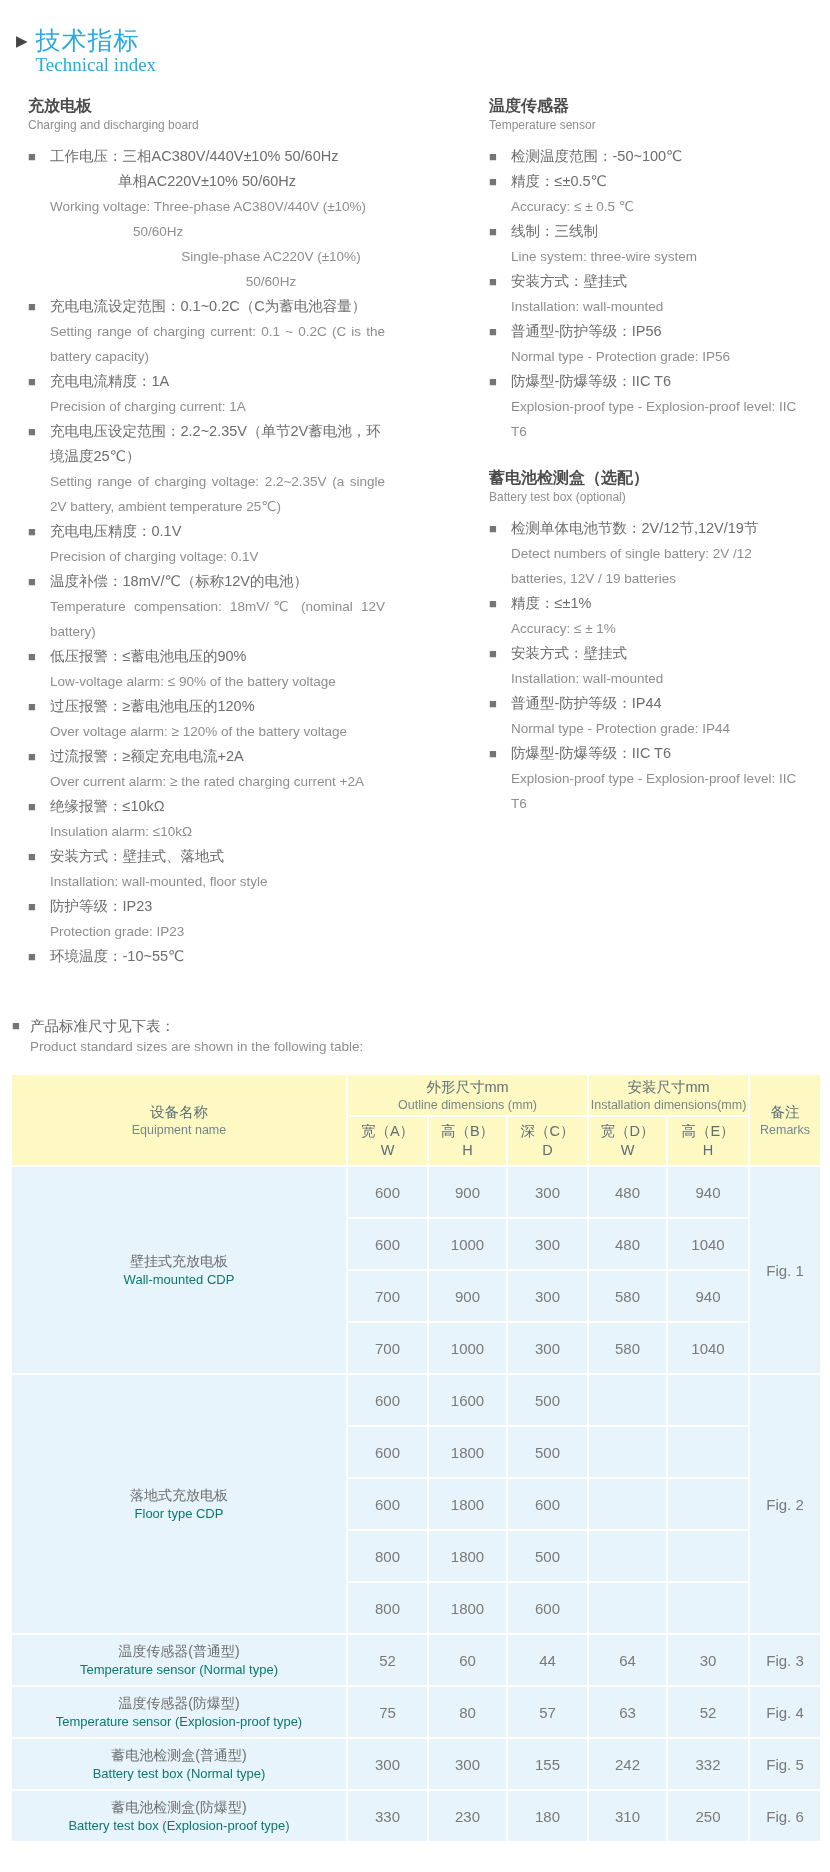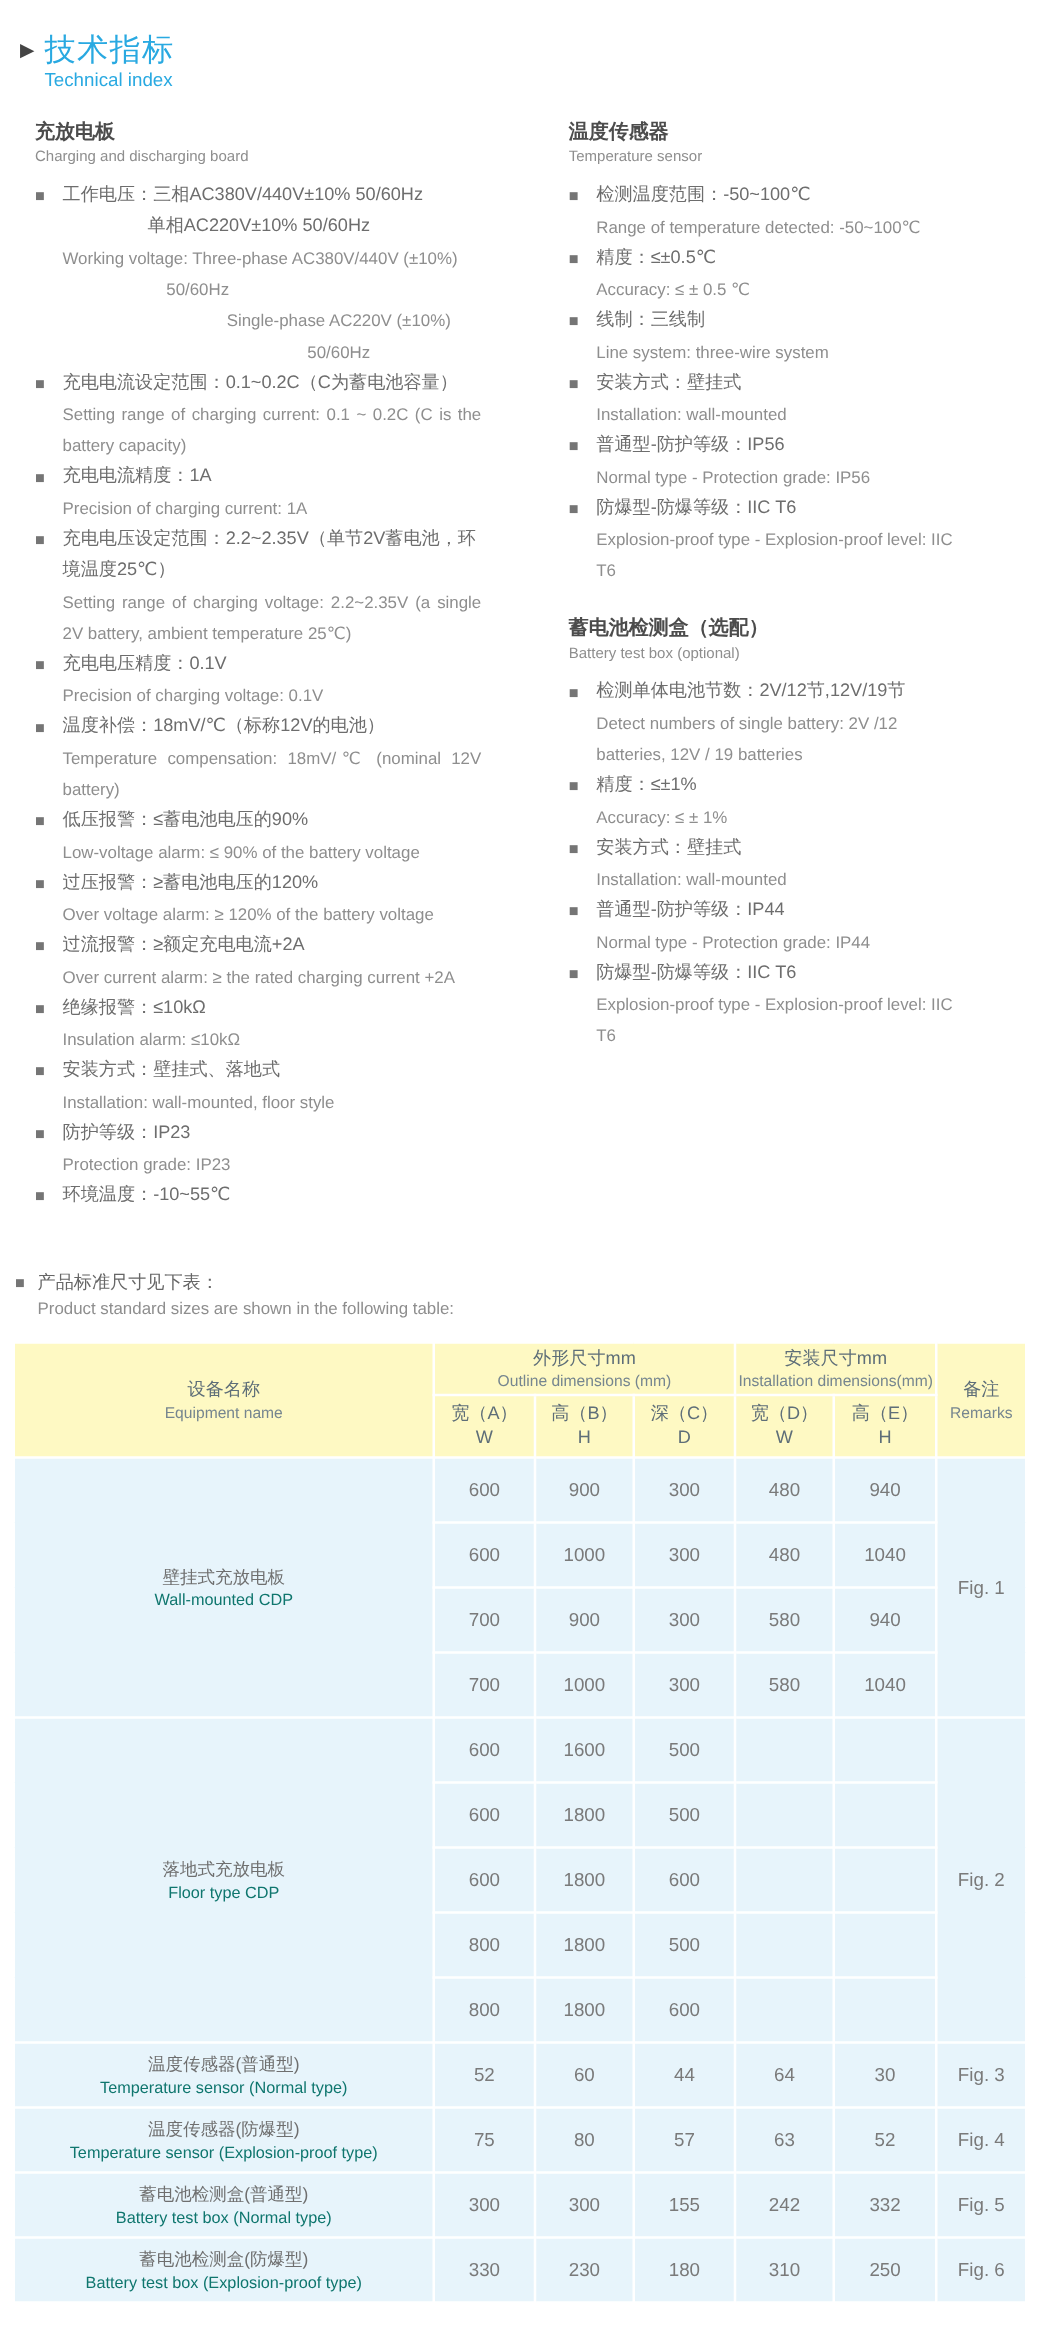--- a/index.html
+++ b/index.html
@@ -8,24 +8,24 @@
     width:830px; min-height:1872px;
     font-family:"Liberation Sans","DejaVu Sans",sans-serif;
     color:#6d6d6d;
   }
   .page { width:830px; padding-top:26px; }
 
   
   .doc-header { padding-left:16px; display:flex; align-items:flex-start; }
   .arrow-glyph { color:#454545; font-size:15px; line-height:30px; margin-right:8px; }
   .title-zh { color:#29a9e1; font-size:25px; font-weight:500; line-height:28px; letter-spacing:1px; margin:0; }
-  .title-en { color:#29a9e1; font-size:15px; line-height:22px; }
+  .title-en { color:#29a9e1; font-size:19px; line-height:22px;font-family:Liberation Serif, serif; }
 
   
-  .columns { display:flex; padding-left:28px; margin-top:18px; }
+  .columns { display:flex; padding-left:28px; margin-top:18px;gap:34px; }
   .col-left  { width:357px; }
   .col-right { width:320px; margin-left:70px; }
   .sec-head-zh { font-size:16px; font-weight:bold; color:#4c4c4c; line-height:20px; margin-top:2px; }
   .sec-head-en { font-size:12px; color:#8e8e8e; line-height:19px; margin-bottom:9px; }
   .sec-gap { height:22px; }
   .l { line-height:25px; }
   .zh { font-size:14.5px; color:#6d6d6d; }
   .first { position:relative; padding-left:22px; }
   .sq { position:absolute; left:0; top:0; color:#757575; font-size:13px; }
   .cont { padding-left:90px; }
@@ -168,21 +168,20 @@
     </div>
 
     <div class="col-right">
       <div>
         <div class="sec-head-zh">温度传感器</div>
         <div class="sec-head-en">Temperature sensor</div>
         <div>
 
             <div class="item">
               <div class="l zh first"><span class="sq">■</span><span>检测温度范围：-50~100℃</span></div>
-              <div class="l en">Range of temperature detected: -50~100℃</div>
             </div>
 
             <div class="item">
               <div class="l zh first"><span class="sq">■</span><span>精度：≤±0.5℃</span></div>
               <div class="l en">Accuracy: ≤ ± 0.5 ℃</div>
             </div>
 
             <div class="item">
               <div class="l zh first"><span class="sq">■</span><span>线制：三线制</span></div>
               <div class="l en">Line system: three-wire system</div>

